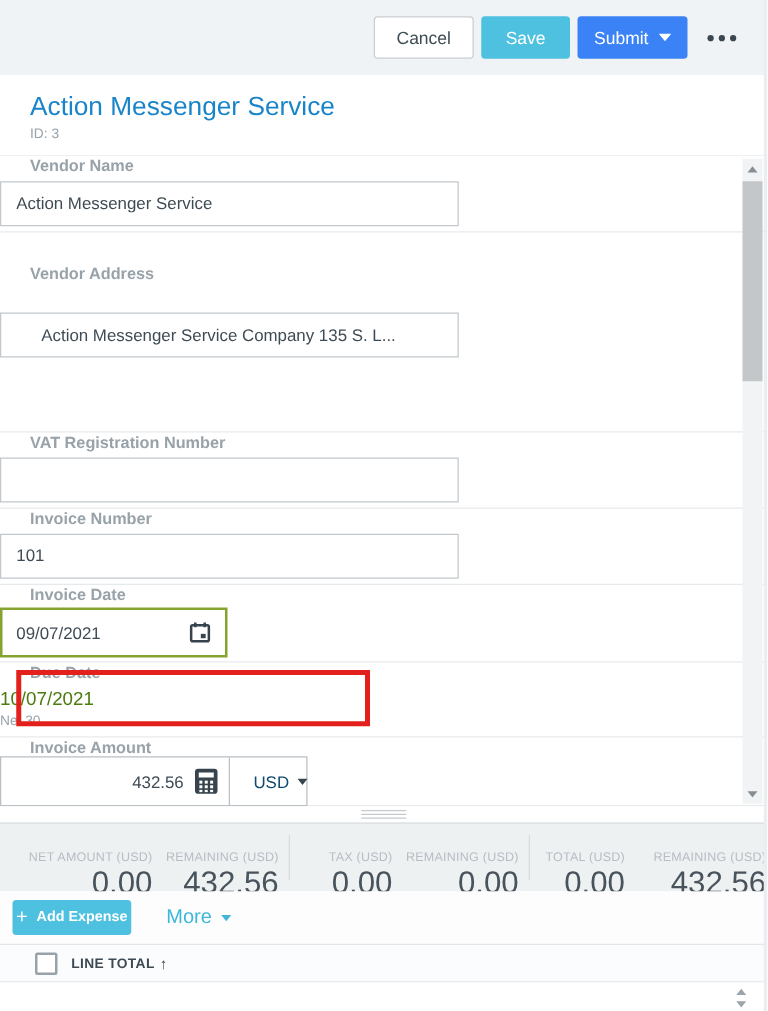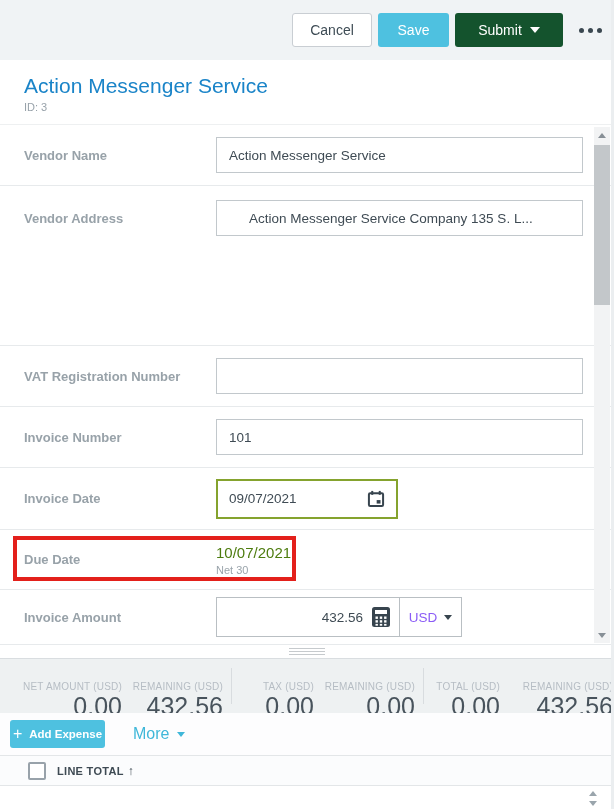--- a/index.html
+++ b/index.html
@@ -2,41 +2,41 @@
 <html><head>
 <meta charset="utf-8">
 <style>
   * { margin:0; padding:0; box-sizing:border-box; }
   html,body { background:#fff; }
   body { font-family:"Liberation Sans", sans-serif; }
   .screen { position:relative; width:614px; height:809px; background:#fff; overflow:hidden; }
 
   
   .topbar { position:absolute; top:0; left:0; width:100%; height:60px; background:#f0f3f5;
-            display:flex; align-items:center; justify-content:flex-end; padding-right:10px; }
+            display:flex; align-items:center; justify-content:flex-end; padding-right:23px; }
   .btn { height:34px; border-radius:3px; font-family:"Liberation Sans",sans-serif; font-size:14px;
          cursor:pointer; display:flex; align-items:center; justify-content:center; }
   .btn-cancel { width:80px; background:#fff; border:1px solid #c9ced3; color:#3e4c55; }
   .btn-save { width:71px; background:#4ec1e0; border:none; color:#fff; margin-left:6px; }
-  .btn-submit { width:108px; background:#14532d; border:none; color:#fff; margin-left:6px; gap:8px; }
+  .btn-submit { width:88px; background:#3b82f6; border:none; color:#fff; margin-left:6px; gap:8px; }
   .chev { width:0; height:0; border-left:5px solid transparent; border-right:5px solid transparent;
           border-top:6px solid currentColor; display:inline-block; }
   .chev-sm { border-left-width:4px; border-right-width:4px; border-top-width:5px; }
   .ellipsis-btn { margin-left:14px; display:flex; gap:4px; align-items:center; cursor:pointer; padding:6px 2px; }
   .ellipsis-btn i { width:5px; height:5px; border-radius:50%; background:#3a4750; display:block; }
 
   
   .title-section { position:absolute; top:60px; left:0; width:100%; height:65px; background:#fff;
                    padding:13px 0 0 24px; border-bottom:1px solid #eef0f1; }
   .page-title { font-size:21px; font-weight:400; color:#1a84c8; line-height:1.2; }
   .record-id { font-size:11px; color:#98a2aa; margin-top:3px; }
 
   
   .form-area { position:absolute; top:125px; left:0; right:0; height:520px; background:#fff; }
-  .frow { display:flex; border-bottom:1px solid #e7eaec; position:relative; }
+  .frow { display:flex; border-bottom:1px solid #e7eaec; position:relative;flex-direction:column; }
   .flabel { width:216px; padding-left:24px; font-size:13px; font-weight:bold; color:#98a2a9;
             display:flex; align-items:center; flex:none; }
   .fcontent { flex:1; display:flex; align-items:center; }
   .r-vname { height:61px; }
   .r-vaddr { height:160px; align-items:flex-start; }
   .r-vaddr .flabel { height:36px; margin-top:14px; }
   .r-vat { height:61px; }
   .r-invnum { height:61px; }
   .r-invdate { height:62px; }
   .r-due { height:60px; }
@@ -55,21 +55,21 @@
 
   .due-block { padding-top:0; }
   .due-value { font-size:15px; color:#4d7c0f; line-height:18px; }
   .due-terms { font-size:11px; color:#9aa4ab; margin-top:2px; }
 
   .amount-group { display:flex; width:246px; height:40px; border:1px solid #b9bfc3; background:#fff; align-items:stretch; }
   .amount-box { flex:1; display:flex; align-items:center; justify-content:flex-end; gap:8px; padding-right:8px; }
   .amount-value { font-size:13.5px; color:#3f4b54; }
   .currency-box { width:62px; border-left:1px solid #b9bfc3; display:flex; align-items:center;
                   justify-content:center; gap:7px; color:#37444e; cursor:pointer; }
-  .currency-code { font-size:13.5px; color:#8b5cf6; }
+  .currency-code { font-size:13.5px; color:#0c4a6e;padding-left:20px; }
 
   
   .v-scrollbar { position:absolute; top:2px; right:4px; width:16px; height:516px; background:#f2f3f4; }
   .sb-btn { position:absolute; left:0; width:16px; height:16px; display:flex; align-items:center; justify-content:center; cursor:pointer; }
   .sb-up { top:0; }
   .sb-down { bottom:0; }
   .tri-up { width:0; height:0; border-left:4px solid transparent; border-right:4px solid transparent; border-bottom:5px solid #878f96; }
   .tri-down { width:0; height:0; border-left:4px solid transparent; border-right:4px solid transparent; border-top:5px solid #878f96; }
   .sb-thumb { position:absolute; top:18px; left:0; width:16px; height:160px; background:#c3c7ca; cursor:grab; }
 

